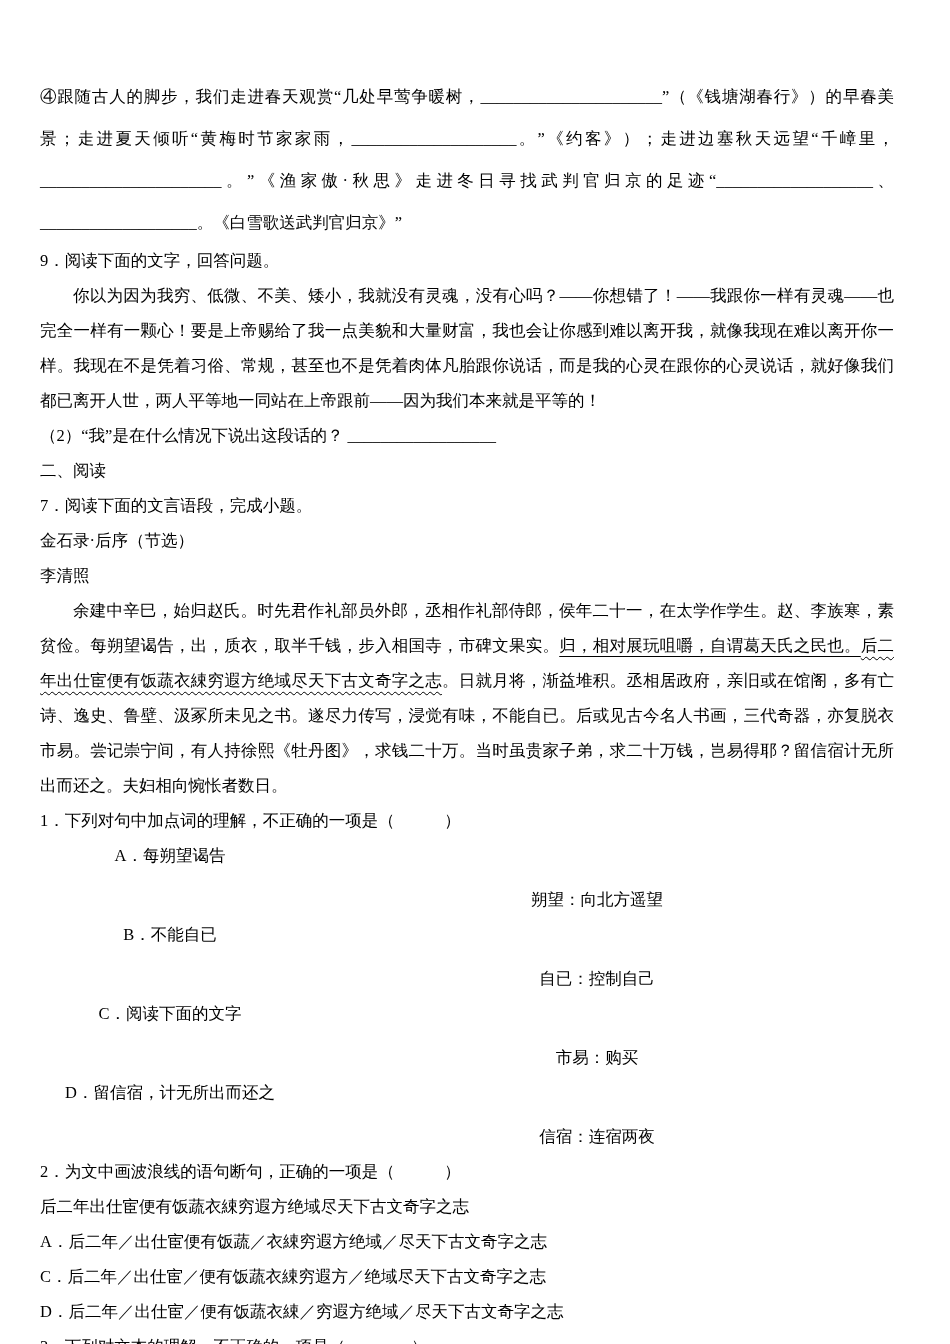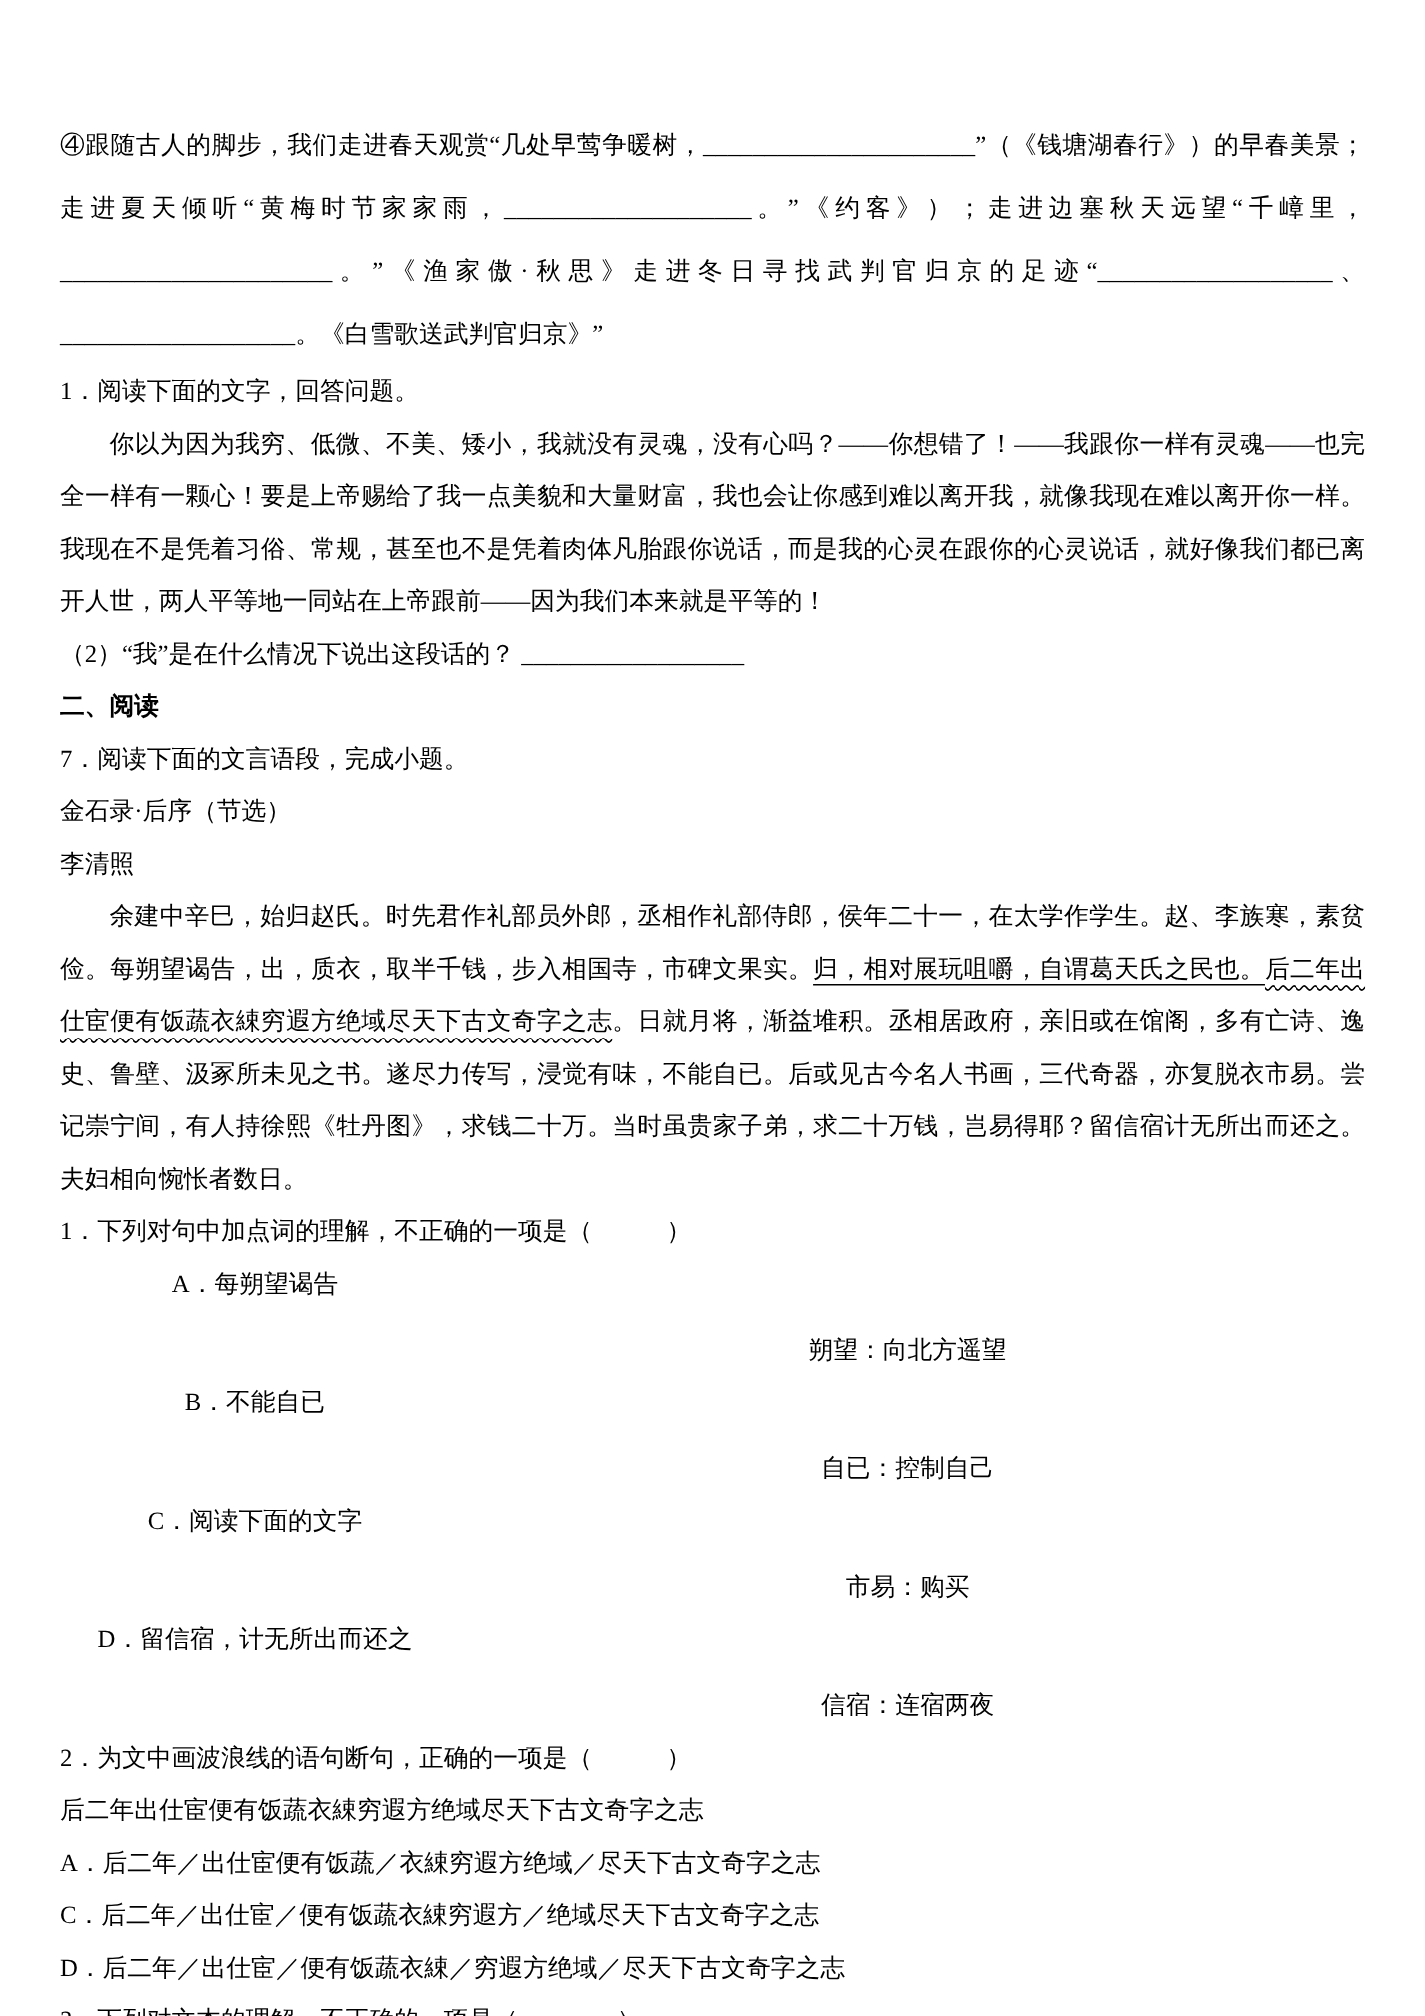--- a/index.html
+++ b/index.html
@@ -9,32 +9,32 @@
   }
   .page {
     position: relative;
     width: 950px;
     height: 1344px;
     background: #ffffff;
     color: #000000;
     font-family: "Liberation Serif", "DejaVu Serif", serif;
     font-size: 16.5px;
     box-sizing: border-box;
-    padding: 76px 40px 40px 40px;
+    padding: 76px 56px 40px 40px;
     overflow: hidden;
   }
   .doc { width: 100%; }
   .line {
     line-height: 2.12em;
     text-align: justify;
     margin: 0;
   }
   .loose { line-height: 2.55em; }
   .indent { text-indent: 2em; }
-  .bold { font-weight: bold; }
+  .bold { font-weight: normal; }
   .seg-n { text-decoration: none; }
   .seg-u {
     text-decoration-line: underline;
     text-decoration-style: solid;
     text-decoration-thickness: 1px;
     text-underline-offset: 5px;
   }
   .seg-w {
     text-decoration-line: underline;
     text-decoration-style: wavy;
@@ -44,21 +44,21 @@
   .row2 { display: flex; text-align: center; }
   .row2 .col0 { flex: 0 0 260px; }
   .row2 .col1 { flex: 1 1 auto; margin-top: 44px; }
 </style>
 </head>
 <body>
 
 <div class="page">
   <div class="doc">
       <div class="line loose"><span class="seg-n">④跟随古人的脚步，我们走进春天观赏“几处早莺争暖树，</span><span class="seg-n">______________________</span><span class="seg-n">”（《钱塘湖春行》）的早春美景；走进夏天倾听“黄梅时节家家雨，</span><span class="seg-n">____________________</span><span class="seg-n">。”《约客》）；走进边塞秋天远望“千嶂里，</span><span class="seg-n">______________________</span><span class="seg-n">。”《渔家傲·秋思》走进冬日寻找武判官归京的足迹“</span><span class="seg-n">___________________</span><span class="seg-n">、</span><span class="seg-n">___________________</span><span class="seg-n">。《白雪歌送武判官归京》”</span></div>
-      <div class="line"><span class="seg-n">1．阅读下面的文字，回答问题。</span></div>
+      <div class="line"><span class="seg-n">9．阅读下面的文字，回答问题。</span></div>
       <div class="line indent"><span class="seg-n">你以为因为我穷、低微、不美、矮小，我就没有灵魂，没有心吗？——你想错了！——我跟你一样有灵魂——也完全一样有一颗心！要是上帝赐给了我一点美貌和大量财富，我也会让你感到难以离开我，就像我现在难以离开你一样。我现在不是凭着习俗、常规，甚至也不是凭着肉体凡胎跟你说话，而是我的心灵在跟你的心灵说话，就好像我们都已离开人世，两人平等地一同站在上帝跟前——因为我们本来就是平等的！</span></div>
       <div class="line"><span class="seg-n">（2）“我”是在什么情况下说出这段话的？ </span><span class="seg-n">__________________</span></div>
       <div class="line bold"><span class="seg-n">二、阅读</span></div>
       <div class="line"><span class="seg-n">7．阅读下面的文言语段，完成小题。</span></div>
       <div class="line"><span class="seg-n">金石录·后序（节选）</span></div>
       <div class="line"><span class="seg-n">李清照</span></div>
       <div class="line indent"><span class="seg-n">余建中辛巳，始归赵氏。时先君作礼部员外郎，丞相作礼部侍郎，侯年二十一，在太学作学生。赵、李族寒，素贫俭。每朔望谒告，出，质衣，取半千钱，步入相国寺，市碑文果实。</span><span class="seg-u">归，相对展玩咀嚼，自谓葛天氏之民也。</span><span class="seg-w">后二年出仕宦便有饭蔬衣綀穷遐方绝域尽天下古文奇字之志</span><span class="seg-n">。日就月将，渐益堆积。丞相居政府，亲旧或在馆阁，多有亡诗、逸史、鲁壁、汲冢所未见之书。遂尽力传写，浸觉有味，不能自已。后或见古今名人书画，三代奇器，亦复脱衣市易。尝记崇宁间，有人持徐熙《牡丹图》，求钱二十万。当时虽贵家子弟，求二十万钱，岂易得耶？留信宿计无所出而还之。夫妇相向惋怅者数日。</span></div>
       <div class="line"><span class="seg-n">1．下列对句中加点词的理解，不正确的一项是（　　　）</span></div>
       <div class="line row2">
         <span class="col col0">A．每朔望谒告</span>

